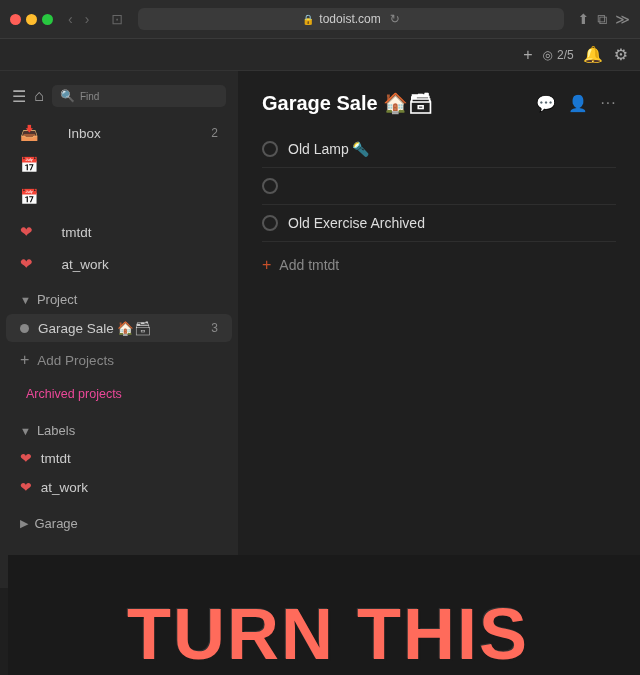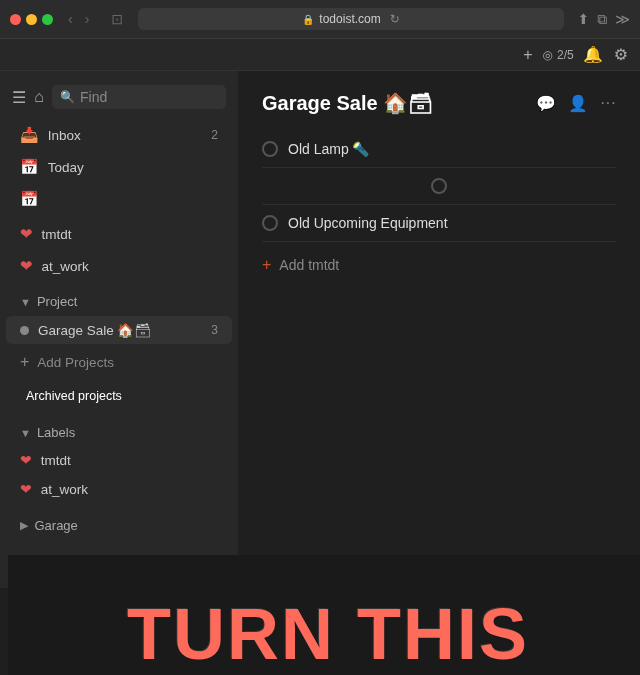--- a/index.html
+++ b/index.html
@@ -107,35 +107,35 @@
       flex: 1;
       background: #333;
       border-radius: 5px;
       padding: 4px 8px;
       display: flex;
       align-items: center;
       gap: 5px;
       cursor: pointer;
     }
     .search-icon { color: #888; font-size: 12px; }
-    .search-text { color: #888; font-size: 14px; }
+    .search-text { color: #888; font-size: 10px; }
 
     .sidebar-nav-item {
       display: flex;
       align-items: center;
       padding: 6px 14px;
       gap: 9px;
       cursor: pointer;
       border-radius: 6px;
       margin: 1px 6px;
       color: #ccc;
       font-size: 13.5px;
     }
     .nav-icon { font-size: 15px; }
-    .nav-label { flex: 1; }
+    .nav-label { flex: 1; margin-left: 20px; }
     .nav-badge {
       background: transparent;
       color: #888;
       font-size: 12px;
     }
 
     .section-header {
       display: flex;
       align-items: center;
       padding: 8px 14px 4px;
@@ -176,21 +176,21 @@
       color: #888;
       font-size: 13.5px;
       cursor: pointer;
       margin: 2px 6px;
       border-radius: 6px;
     }
     .plus-icon { font-size: 16px; }
 
     .archived-label {
       padding: 8px 14px 4px 20px;
-      color: #ffffff;
+      color: #ec4899;
       font-size: 12.5px;
       cursor: pointer;
       margin: 2px 6px;
     }
 
     .labels-section {
       margin-top: 4px;
     }
 
     .label-item {
@@ -242,21 +242,20 @@
       cursor: pointer;
     }
 
     .task-list { margin-top: 4px; }
     .task-item {
       display: flex;
       align-items: center;
       padding: 10px 0;
       border-bottom: 1px solid #2e2e2e;
       gap: 10px;
-      justify-content: center;
     }
     .task-checkbox {
       width: 16px; height: 16px;
       border-radius: 50%;
       border: 2px solid #555;
       flex-shrink: 0;
       cursor: pointer;
     }
     .task-text {
       color: #ddd;
@@ -367,21 +366,20 @@
       </div>
     </div>
 
     <div class="sidebar-nav-item">
       <span class="nav-icon">📥</span>
       <span class="nav-label">Inbox</span>
       <span class="nav-badge">2</span>
     </div>
     <div class="sidebar-nav-item">
       <span class="nav-icon">📅</span>
-      <span class="nav-label">Today</span>
     </div>
     <div class="sidebar-nav-item">
       <span class="nav-icon">📅</span>
     </div>
 
     <div class="sidebar-nav-item" style="margin-top:4px;">
       <span class="nav-icon" style="color:#e05252;">❤</span>
       <span class="nav-label">tmtdt</span>
     </div>
     <div class="sidebar-nav-item">
@@ -444,21 +442,21 @@
     <div class="task-list">
       <div class="task-item">
         <div class="task-checkbox"></div>
         <span class="task-text">Old Lamp 🔦</span>
       </div>
       <div class="task-item">
         <div class="task-checkbox"></div>
       </div>
       <div class="task-item">
         <div class="task-checkbox"></div>
-        <span class="task-text">Old Upcoming Equipment</span>
+        <span class="task-text">Old Exercise Archived</span>
       </div>
     </div>
 
     <div class="add-task">
       <span class="add-task-icon">+</span>
       <span>Add tmtdt</span>
     </div>
   </div>
 </div>
 

